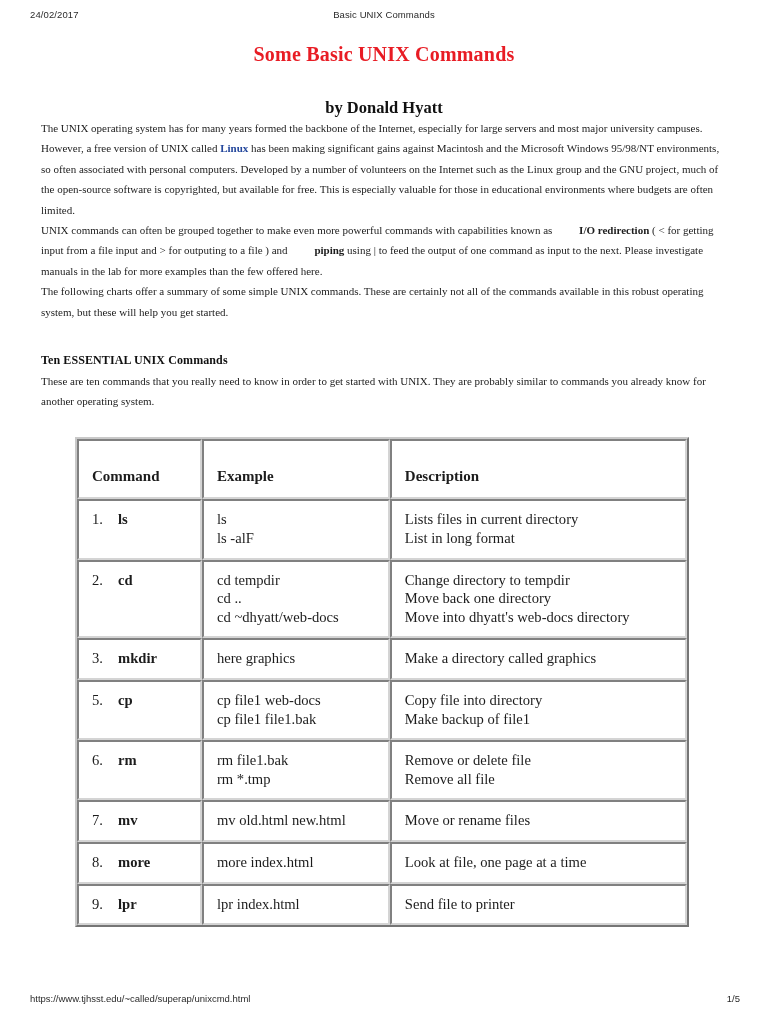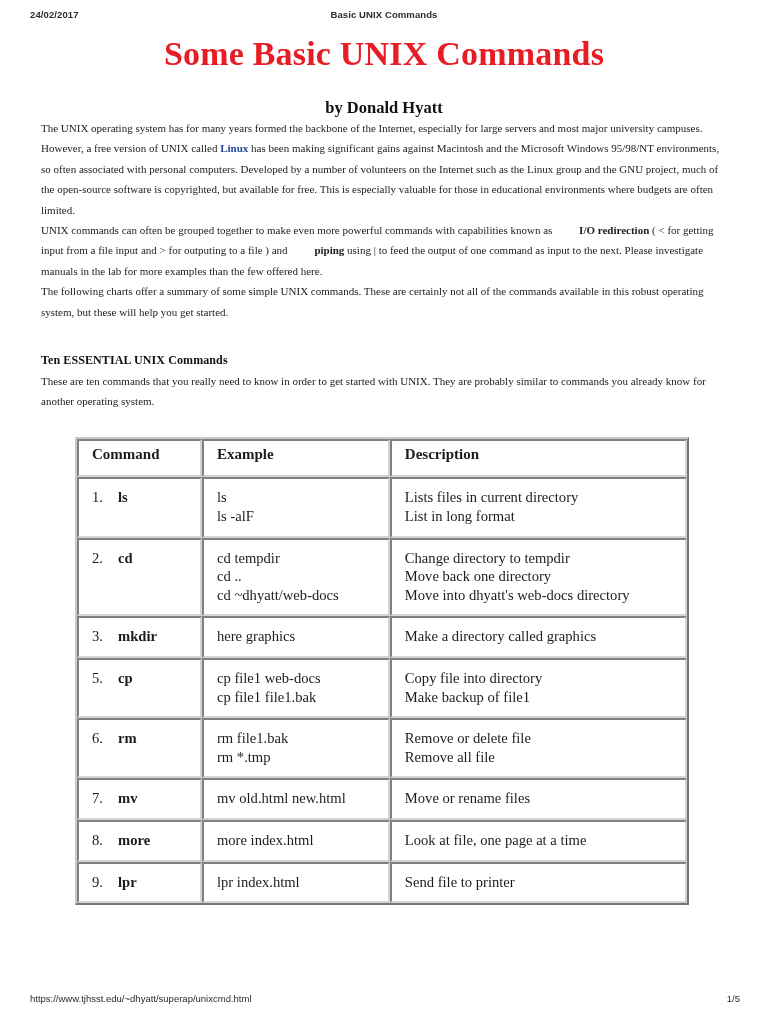--- a/index.html
+++ b/index.html
@@ -21,21 +21,20 @@
   .print-header {
     position: absolute;
     top: 9px;
     left: 0;
     width: 768px;
     height: 16px;
     font-family: "Liberation Sans", sans-serif;
     font-size: 9.5px;
     color: #2b2b2b;
     letter-spacing: 0.1px;
-    font-weight: bold;
   }
   .print-header .ph-date {
     position: absolute;
     left: 30px;
     top: 0;
   }
   .print-header .ph-title {
     position: absolute;
     left: 0;
     top: 0;
@@ -48,21 +47,21 @@
     position: absolute;
     left: 41px;
     top: 36px;
     width: 686px;
   }
 
   h1.doc-title {
     margin: 0;
     padding: 0;
     font-family: "Liberation Serif", serif;
-    font-size: 34px;
+    font-size: 20px;
     font-weight: bold;
     color: #e81c24;
     text-align: center;
     line-height: 36px;
     letter-spacing: 0.2px;
   }
 
   h2.byline {
     margin: 0;
     padding: 26px 0 0 0;
@@ -123,21 +122,21 @@
     padding: 9px 10px 10px 13px;
     font-size: 14.6px;
     line-height: 18.6px;
     color: #1c1c1c;
     text-align: left;
     font-weight: normal;
   }
   table.cmd-table th {
     font-weight: bold;
     font-size: 15px;
-    padding-top: 4px;
+    padding-top: 26px;
     padding-bottom: 12px;
   }
   .col-cmd   { width: 118px; }
   .col-ex    { width: 182px; }
   .col-desc  { width: 300px; }
 
   .cell-line { display: block; white-space: pre; }
 
   .num {
     display: inline-block;
@@ -286,17 +285,17 @@
                 <span class="cell-line">Send file to printer</span>
               </td>
             </tr>
           </tbody>
       </table>
     </div>
 
   </div>
 
   <div class="print-footer">
-    <span class="pf-url">https://www.tjhsst.edu/~dhyatt/superap/unixcmd.html</span>
+    <span class="pf-url">https://www.tjhsst.edu/~called/superap/unixcmd.html</span>
     <span class="pf-page">1/5</span>
   </div>
 
 </div>
 
 </body></html>

